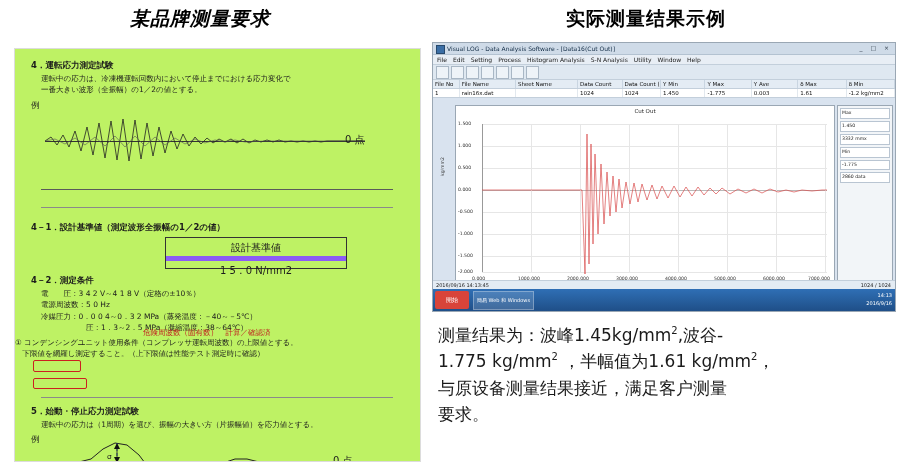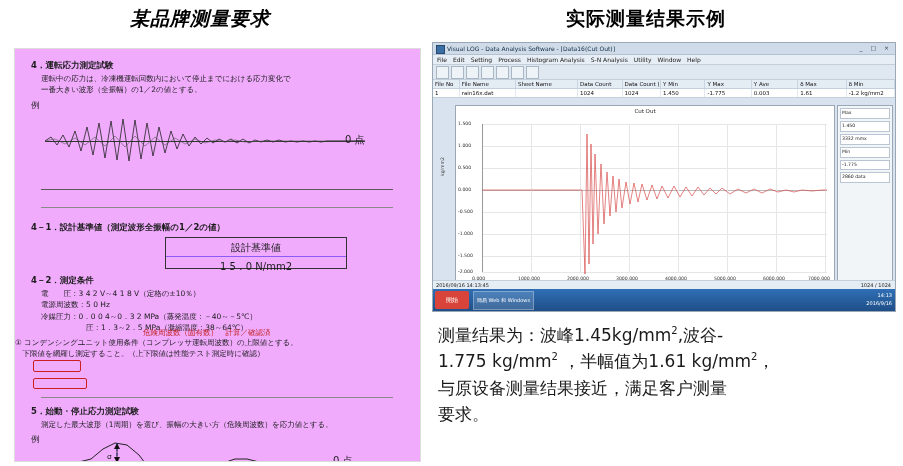--- a/index.html
+++ b/index.html
@@ -19,21 +19,21 @@
     letter-spacing:1px;
     white-space:nowrap;
   }
   #title-left{left:130px;top:6px;font-style:italic;}
   #title-right{left:566px;top:6px;}
 
   
   #left-doc{
     position:absolute;
     left:14px;top:48px;width:405px;height:412px;
-    background:#f0abfc;
+    background:#bef264;
     border:1px solid #dcdcdc;
     overflow:hidden;
     font-family:"DejaVu Sans", sans-serif;
     color:#1c1c1c;
   }
   #left-doc .sec{
     position:absolute;
     font-size:8.5px;
     line-height:1.5;
     white-space:pre-line;
@@ -58,21 +58,21 @@
   .wave-panel{position:absolute;}
   .axisline{position:absolute;height:1px;background:#333;}
   
   .crit-box{
     position:absolute;
     border:1px solid #333;
     font-size:10px;
     text-align:center;
     line-height:1.6;
   }
-  .crit-box .div{border-top:1px solid #8b5cf6;}
+  .crit-box .div{border-top:5px solid #8b5cf6;}
 
   
   #app-shot{
     position:absolute;
     left:432px;top:42px;width:462px;height:268px;
     background:#d9e3ef;
     border:1px solid #9aa7b4;
     overflow:hidden;
     font-family:"DejaVu Sans", sans-serif;
   }
@@ -216,21 +216,21 @@
 　下限値を網羅し測定すること。（上下限値は性能テスト測定時に確認）</div>
 
 
   <div class="sec small redtxt" style="left:128px;top:278px;">危険周波数（固有数）　計算／確認済</div>
   <div class="redbox" style="left:18px;top:311px;width:46px;height:10px;"></div>
   <div class="redbox" style="left:18px;top:329px;width:52px;height:9px;"></div>
 
   <div class="rule thin" style="left:26px;top:348px;width:352px;"></div>
 
   <div class="sec" style="left:16px;top:356px;width:360px;font-weight:bold;">5．始動・停止応力測定試験</div>
-  <div class="sec small" style="left:26px;top:370px;width:375px;">測定した最大波形（1周期）を選び、振幅の大きい方（危険周波数）を応力値とする。</div>
+  <div class="sec small" style="left:26px;top:370px;width:375px;">運転中の応力は（1周期）を選び、振幅の大きい方（片振幅値）を応力値とする。</div>
 
   <div class="sec" style="left:16px;top:384px;">例</div>
 
   <div class="wave-panel" style="left:40px;top:392px;width:310px;height:62px;">
 
     <svg width="310" height="62" style="position:absolute;left:0;top:0;">
       <polyline fill="none" stroke="#222" stroke-width="1" points="0,22 12,22 24,21 36,18 48,8 60,2 72,4 84,14 96,30 108,44 120,52 132,50 144,40 156,30 168,22 180,18 192,18 204,21 216,23 228,23 240,22 260,22 285,22 310,22"></polyline>
       <line x1="62" y1="2" x2="62" y2="52" stroke="#1a3fb0" stroke-width="0.8" stroke-dasharray="3,2"></line>
       <line x1="62" y1="4" x2="62" y2="20" stroke="#111" stroke-width="0.8"></line>
       <polygon points="62,2 59,8 65,8" fill="#111"></polygon>

